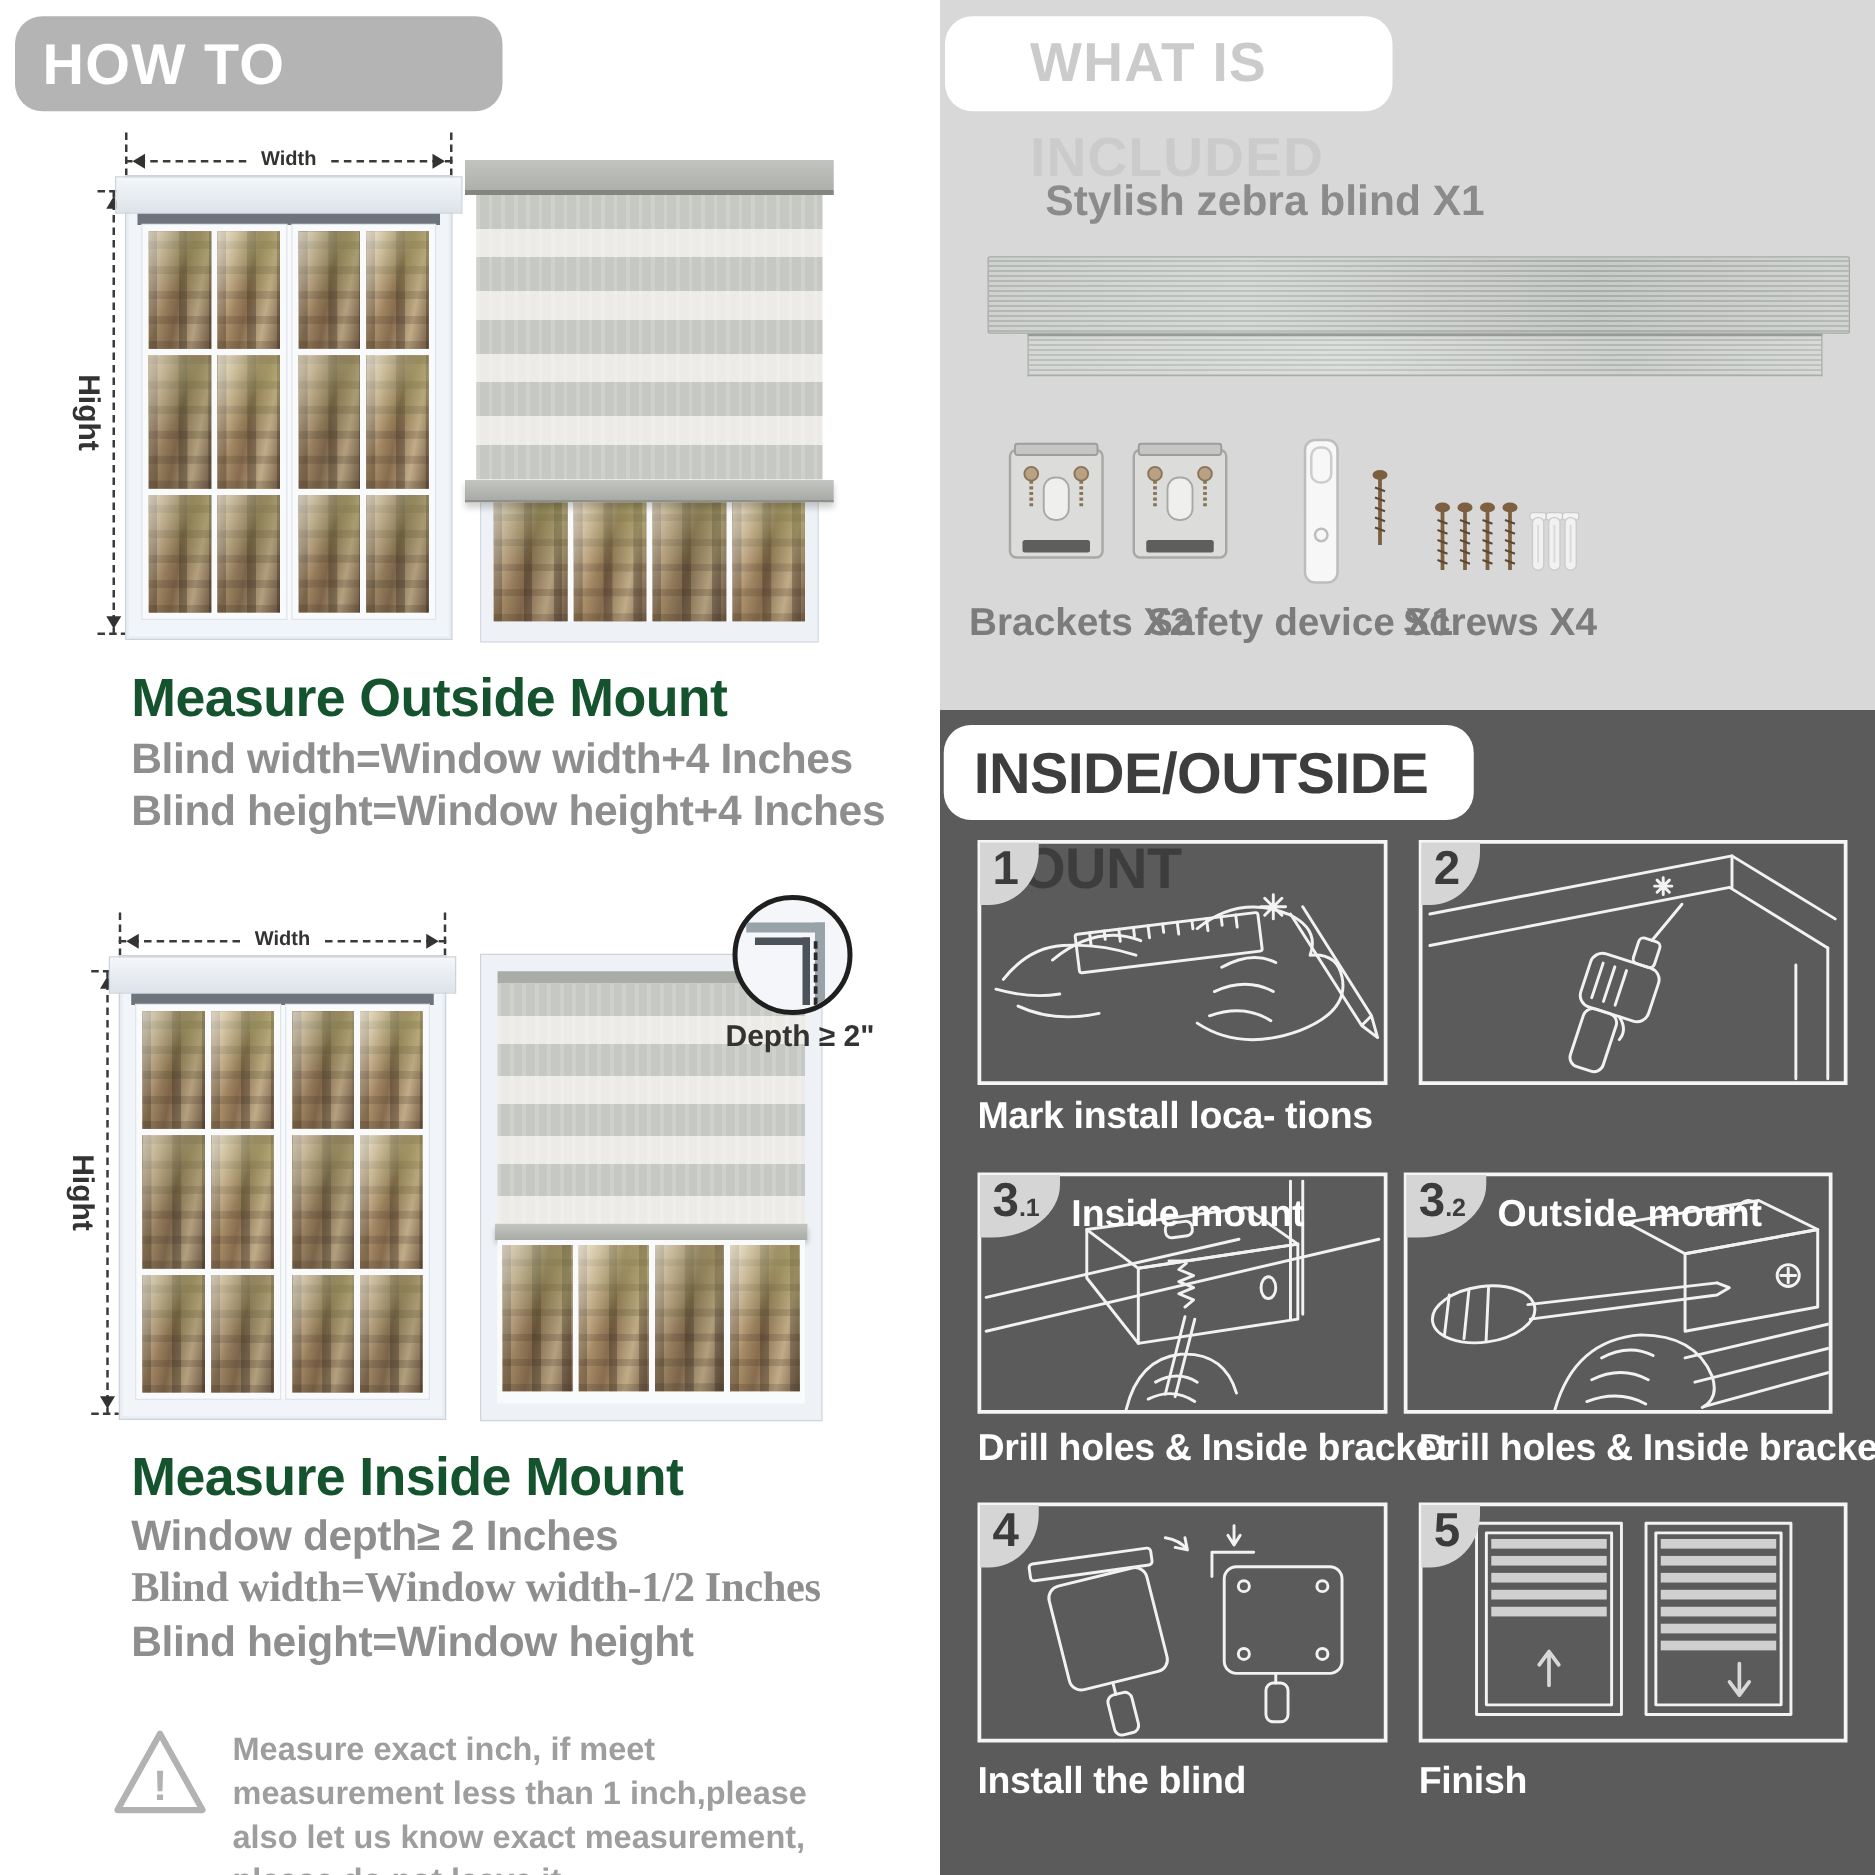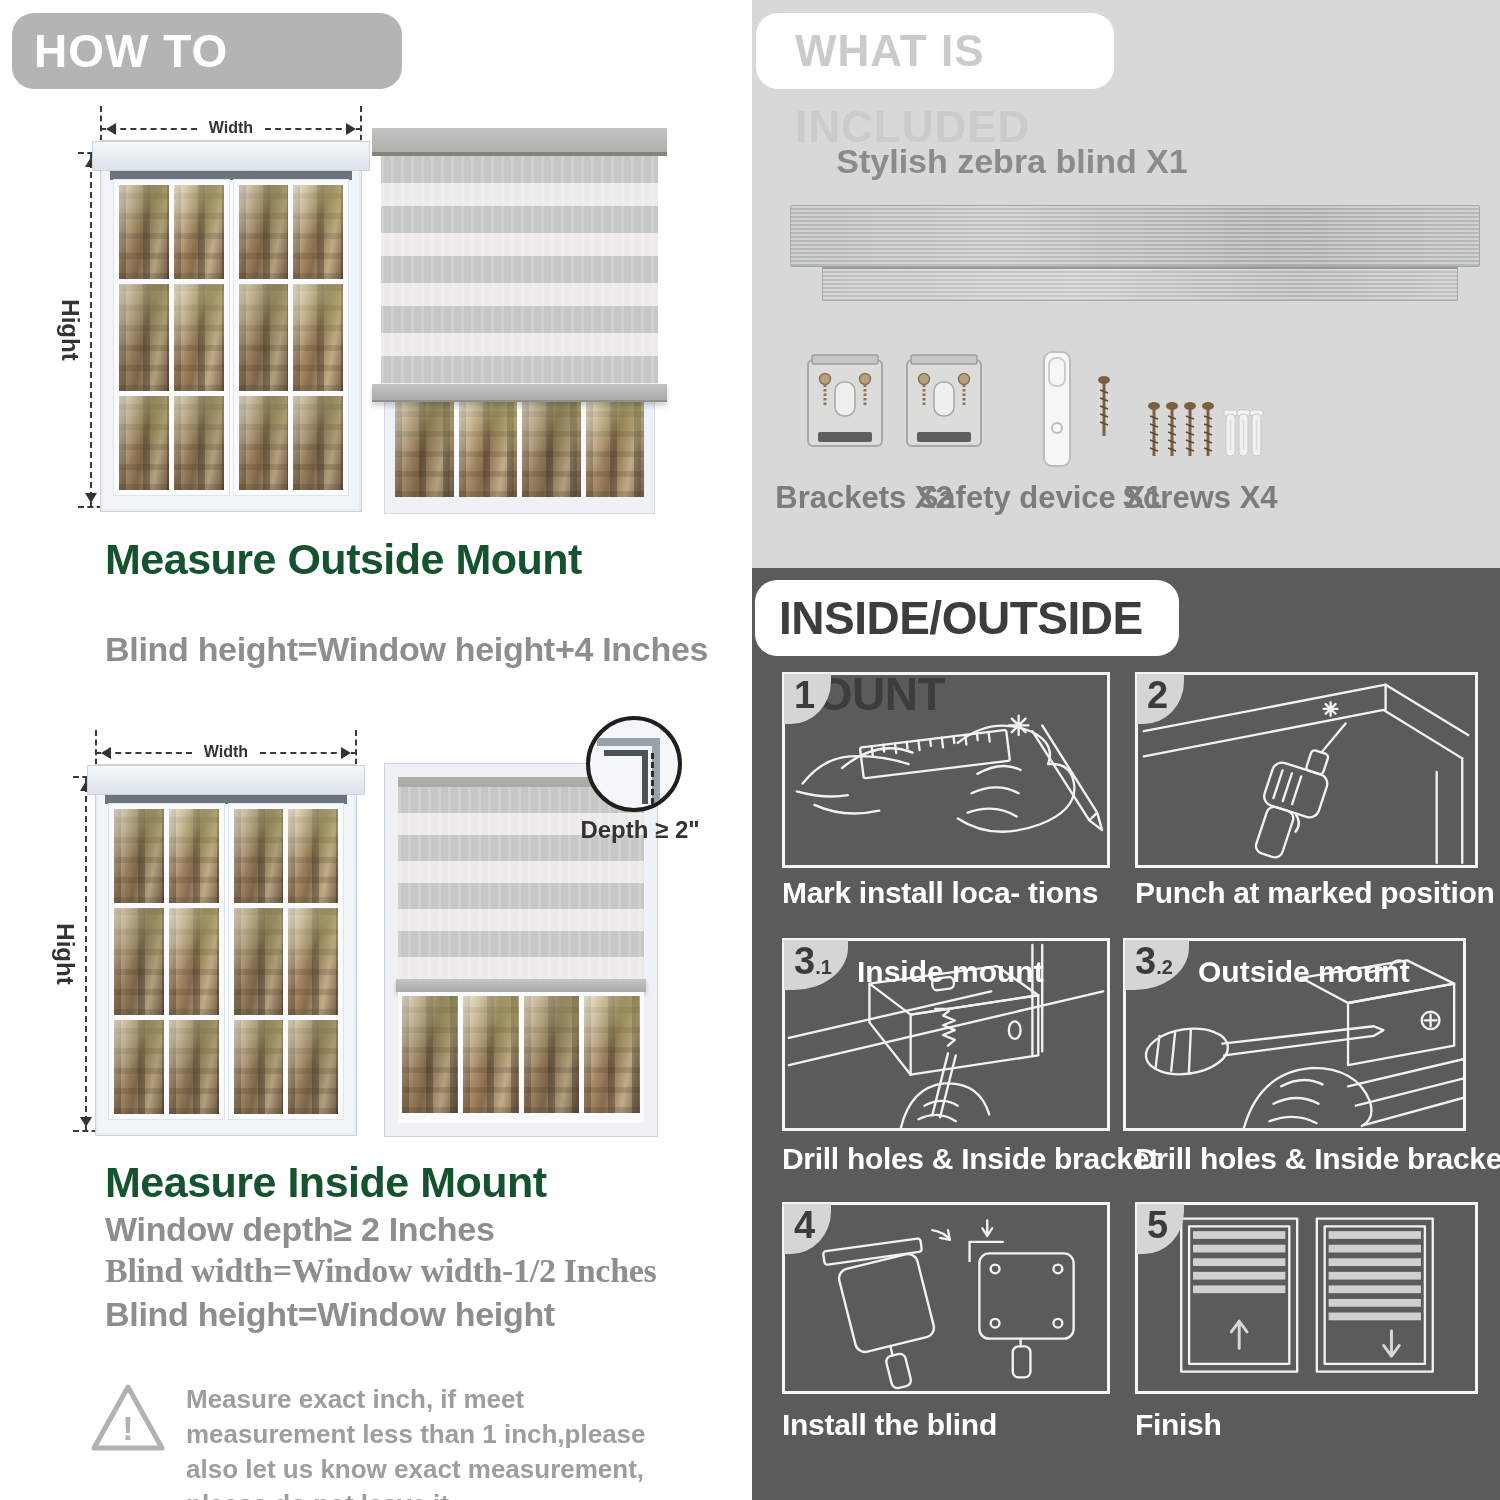--- a/index.html
+++ b/index.html
@@ -98,21 +98,21 @@
   .subL { position: absolute; left: 105px; font-size: 34px; font-weight: bold; color: #8e8e8e; letter-spacing: -0.3px; }
 
   .warn-tri { position: absolute; left: 88px; top: 1380px; }
   .warn-txt { position: absolute; left: 186px; top: 1382px; width: 462px;
     font-size: 26px; font-weight: bold; color: #9e9e9e; line-height: 35px; }
 
   
   .right-top { position: absolute; left: 752px; top: 0; width: 748px; height: 568px; background: #d8d8d8; }
   .banner-included { position: absolute; left: 4px; top: 13px; width: 358px; height: 76px;
     background: #fff; border-radius: 22px; color: #cbcbcb; font-size: 44px; font-weight: bold;
-    line-height: 76px; padding-left: 39px; letter-spacing: 1px; }
+    line-height: 76px; padding-left: 68px; letter-spacing: 1px; }
   .blind-lbl { position: absolute; left: 60px; top: 142px; width: 400px; text-align: center;
     font-size: 34px; font-weight: bold; color: #8b8b8b; }
   .bar1 { position: absolute; left: 38px; top: 205px; width: 690px; height: 62px; border: 1px solid #a5a9a5; border-radius: 2px;
     background-image: repeating-linear-gradient(180deg, rgba(255,255,255,.28) 0 2px, rgba(0,0,0,.05) 2px 4px),
       linear-gradient(90deg, #bdc1bd, #c8ccc8 30%, #b2b6b2 70%, #c0c4c0); }
   .bar2 { position: absolute; left: 70px; top: 267px; width: 636px; height: 34px; border: 1px solid #a9ada9; border-top: 2px solid #979b97;
     background-image: repeating-linear-gradient(180deg, rgba(255,255,255,.3) 0 2px, rgba(0,0,0,.04) 2px 4px),
       linear-gradient(90deg, #c3c7c3, #cdd1cd 40%, #b9bdb9 75%, #c6cac6); }
   .hw { position: absolute; }
   .item-lbl { position: absolute; top: 480px; transform: translateX(-50%); white-space: nowrap;
@@ -182,20 +182,21 @@
             <div class="pane"></div>
         </div>
       </div>
       <div class="valance"></div>
       <div class="stripes"></div>
       <div class="rail"></div>
     </div>
   </div>
 
   <div class="h2L" style="top:535px;">Measure Outside Mount</div>
+  <div class="subL" style="top:588px;">Blind width=Window width+4 Inches</div>
   <div class="subL" style="top:630px;">Blind height=Window height+4 Inches</div>
 
   <div class="fig" id="fig2">
     <div class="hdim" style="left:95px; top:22px; width:262px;">
       <div class="ln l"></div>
       <div class="lbl">Width</div>
       <div class="ln r"></div>
     </div>
     <div class="vdim" style="left:85px; top:54px; height:356px;">
       <div class="tick tick-t"></div>
@@ -371,21 +372,20 @@
             <rect x="136" y="142" width="28" height="50" rx="8"></rect>
             <path d="M164 142 q10 8 6 18"></path>
             <rect x="160" y="74" width="18" height="22" rx="4"></rect>
             <path d="M170 74 L184 38"></path>
           </g>
           <path d="M196 28 v14 M189 35 h14 M191 30 l10 10 M201 30 l-10 10"></path>
         </g>
       </svg>
       <div class="badge"><span class="n">2</span><span class="s"></span></div>
     </div>
-    <div class="caption" style="left:383px; top:308px;">Punch at  marked position</div>
 
     <div class="step-panel" style="left:30px; top:370px; width:328px; height:193px;">
       <svg viewBox="0 0 328 193" preserveAspectRatio="none">
         <g class="art">
           <path d="M4 128 L324 52 M4 100 L210 52 M252 4 L252 118 M262 4 L262 114"></path>
           <path d="M86 44 L216 26 L258 56 L128 76 Z"></path>
           <rect x="150" y="38" width="22" height="12" rx="5" transform="rotate(-8 161 44)"></rect>
           <path d="M128 76 L258 56 L258 118 L128 138 Z"></path>
           <path d="M86 44 L86 84 L128 138"></path>
           <ellipse cx="234" cy="92" rx="6" ry="9"></ellipse>

